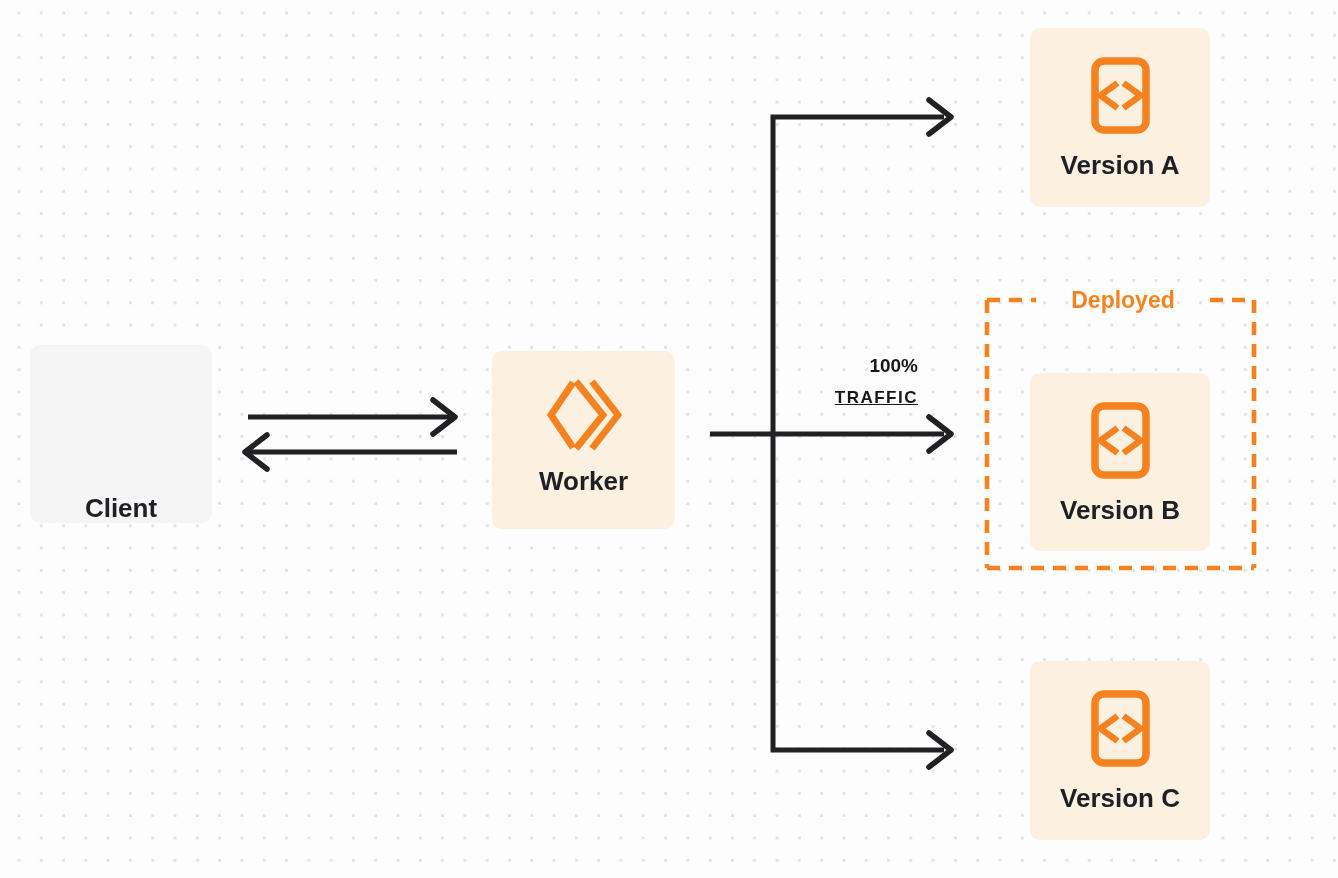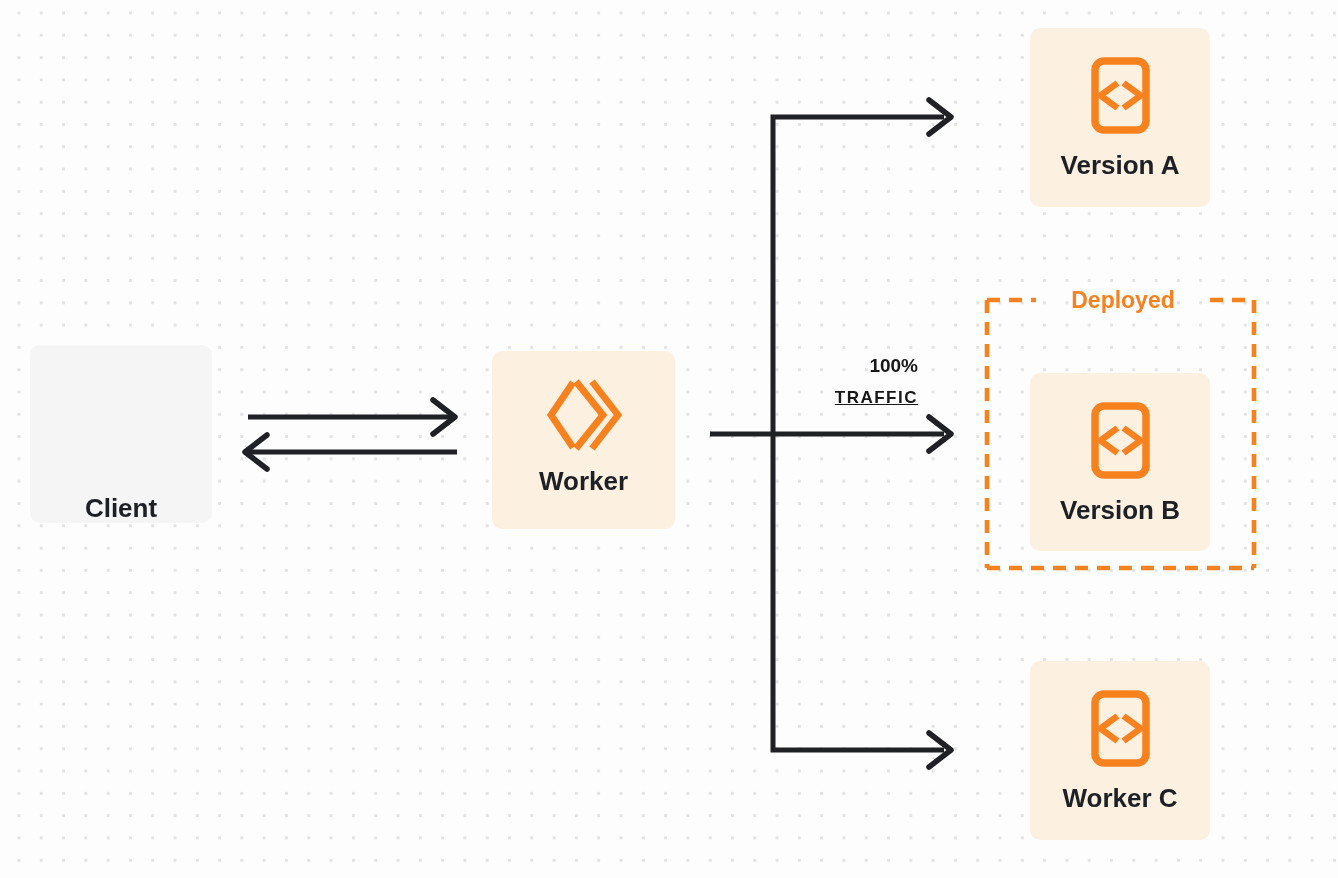--- a/index.html
+++ b/index.html
@@ -130,21 +130,21 @@
     </svg>
     <div class="node-label">Version B</div>
   </div>
 
   <div class="node cream node-version-c">
     <svg class="icon-svg" width="59" height="77" viewBox="0 0 59 77">
       <rect class="icon-stroke" stroke-width="7.5" x="4" y="4" width="51" height="69" rx="9"></rect>
       <path class="icon-stroke" stroke-width="6.5" d="M26.5,26 L9.5,38.5 L26.5,51"></path>
       <path class="icon-stroke" stroke-width="6.5" d="M32.5,26 L49.5,38.5 L32.5,51"></path>
     </svg>
-    <div class="node-label">Worker C</div>
+    <div class="node-label">Version C</div>
   </div>
 
   <div class="traffic-label">
     <div class="traffic-line1">100%</div>
     <div class="traffic-line2">TRAFFIC</div>
   </div>
 
   <div class="deployed-label">Deployed</div>
 
 </div>

